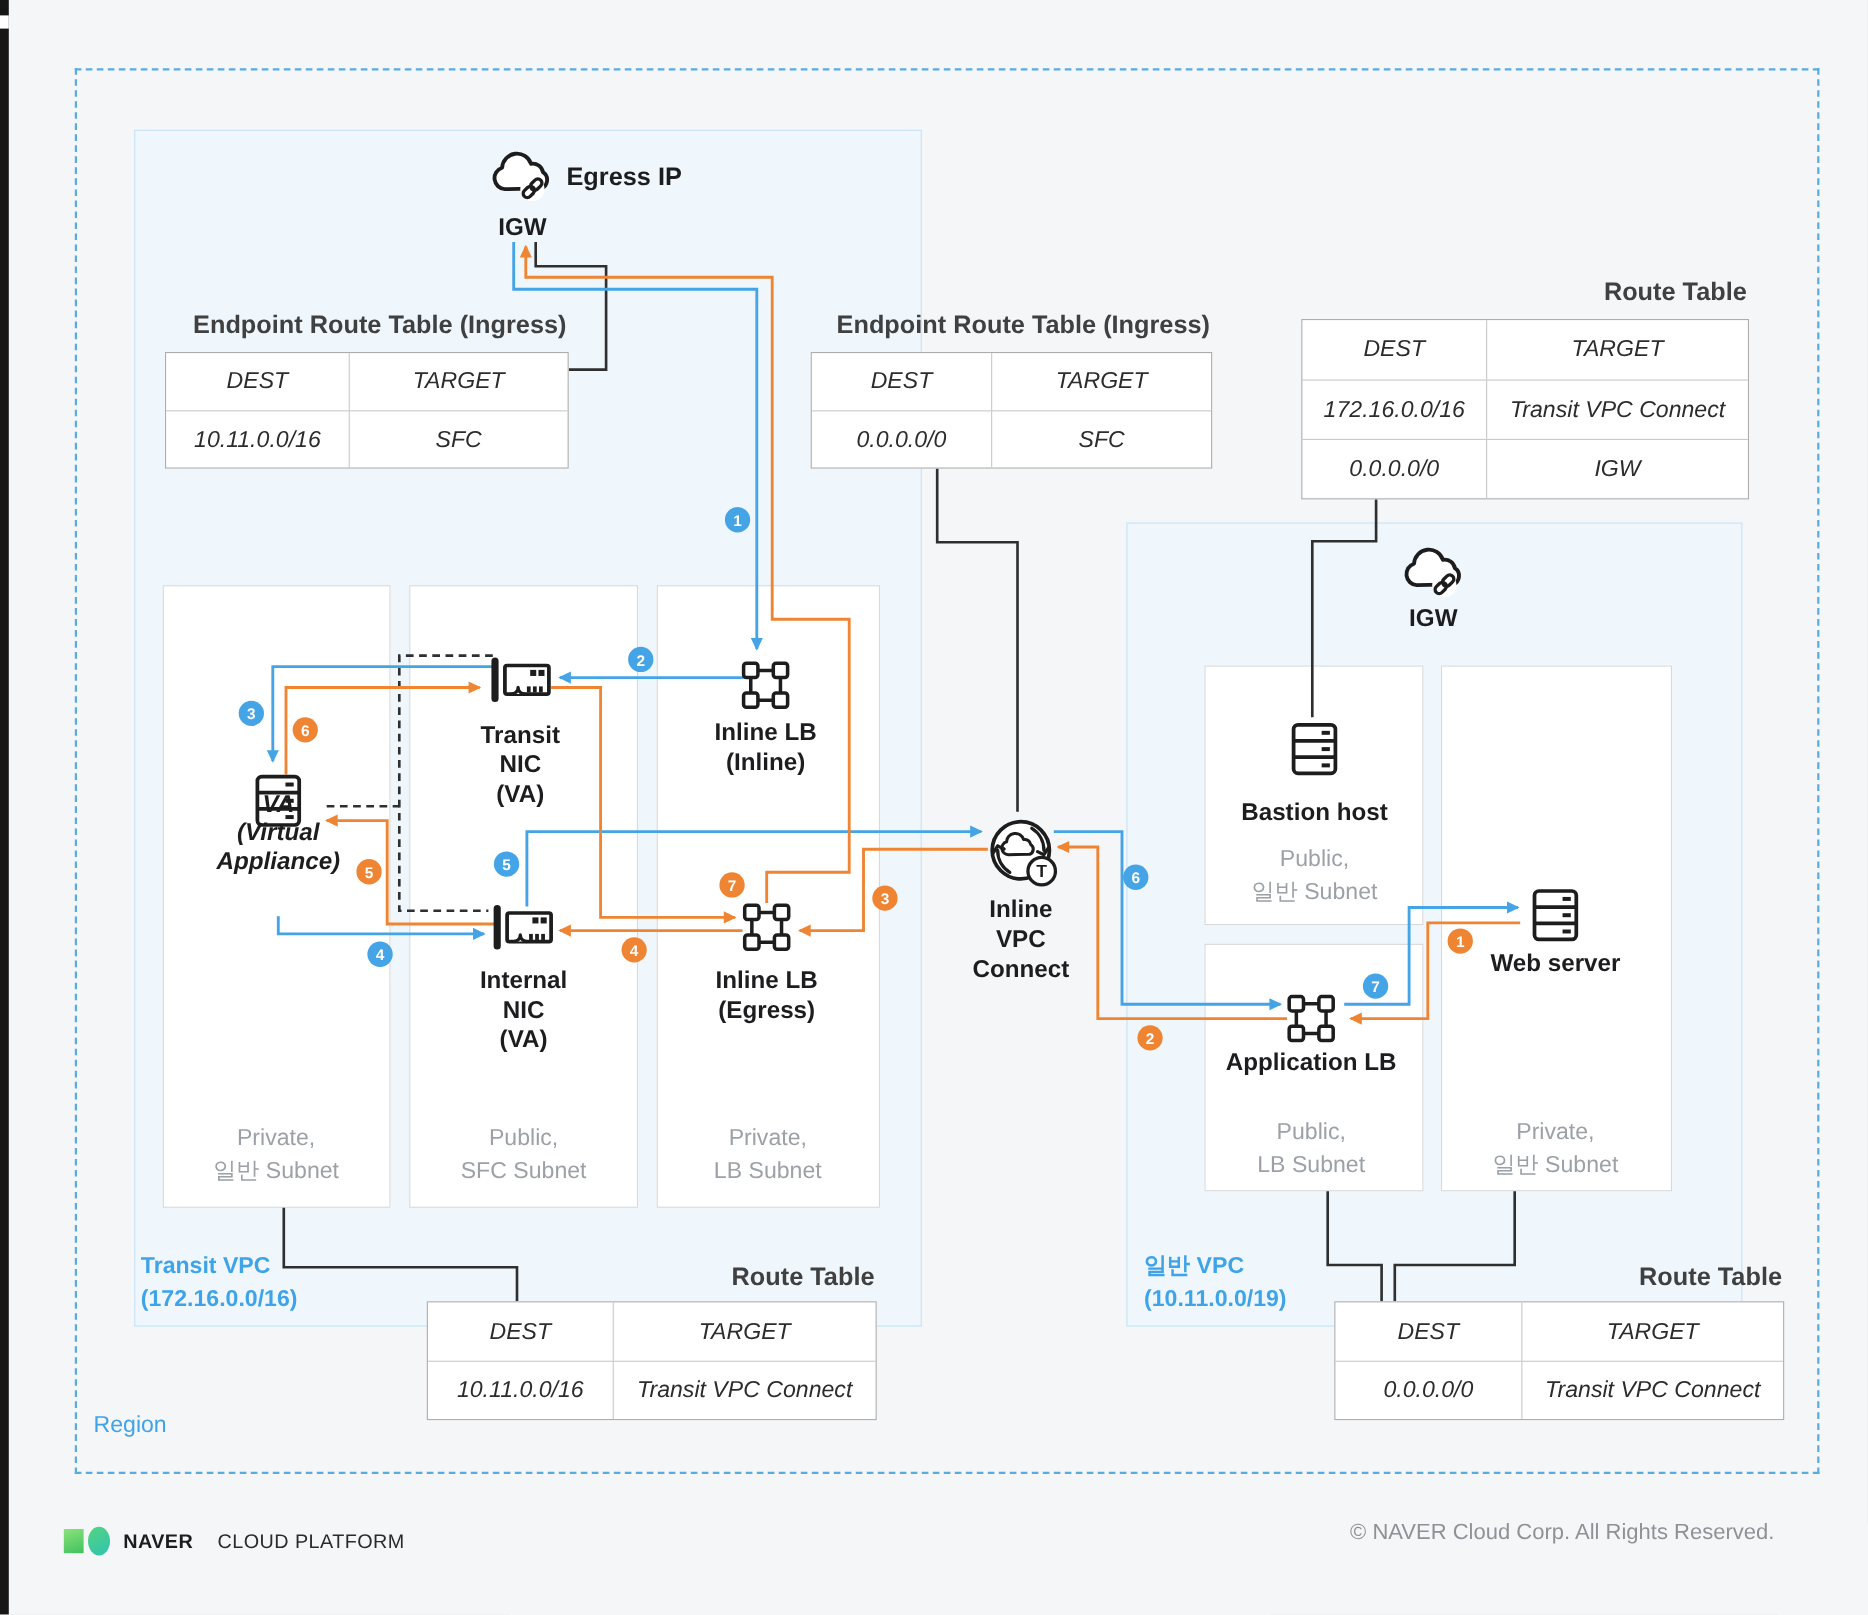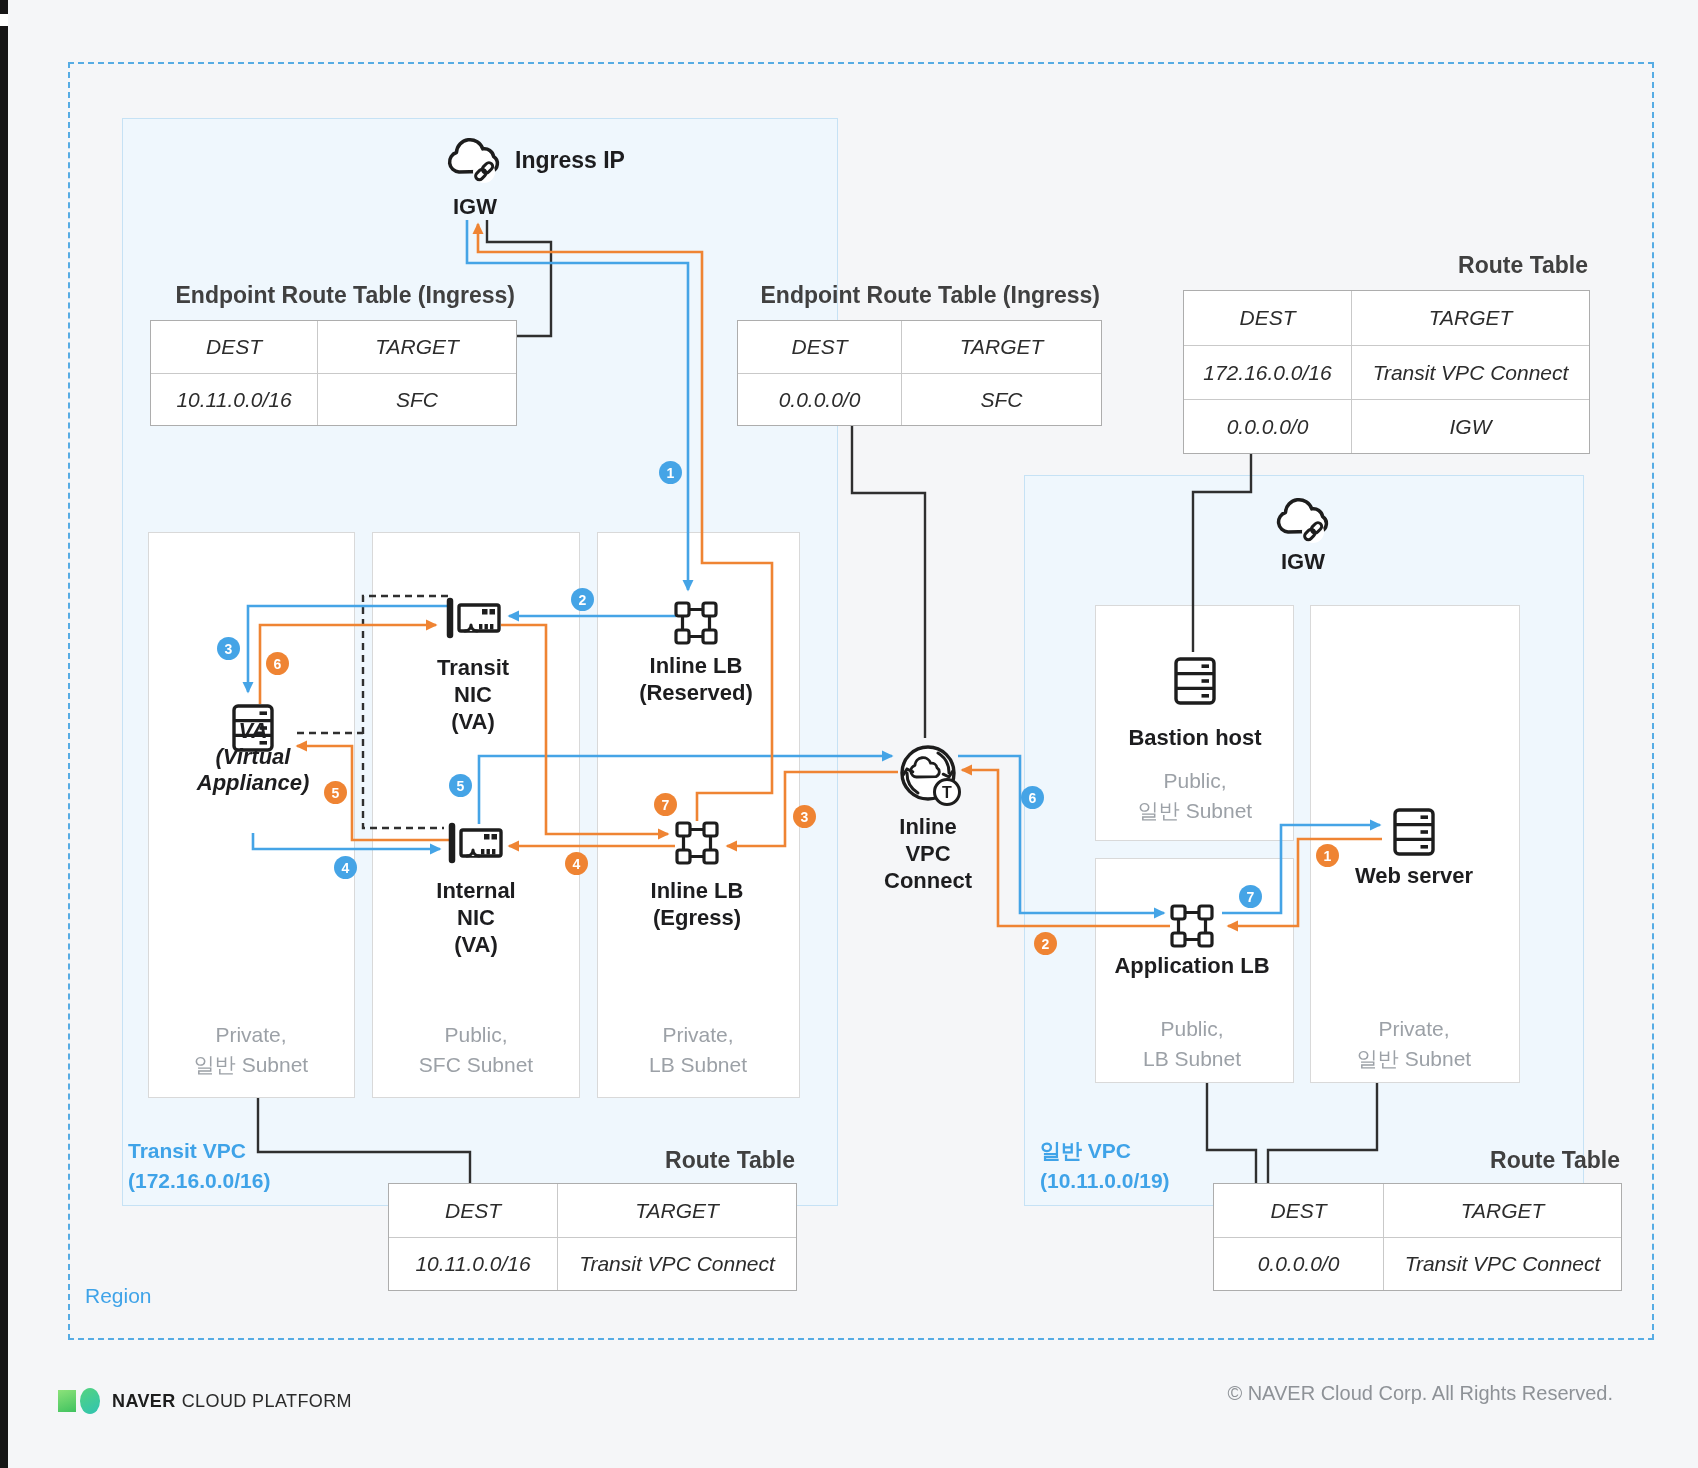--- a/index.html
+++ b/index.html
@@ -31,21 +31,21 @@
       font-weight:700;display:flex;align-items:center;justify-content:center;z-index:8;}
   .badge.blue{background:#45A4E6;}
   .badge.orange{background:#EF8433;}
   .footer-brand{position:absolute;left:58px;top:1386px;height:30px;display:flex;
       align-items:center;z-index:6;}
   .logo-sq{width:18px;height:22px;background:linear-gradient(160deg,#8CE27A,#3FC25F);
       display:inline-block;}
   .logo-ci{width:20px;height:26px;border-radius:50%;margin-left:4px;
       background:linear-gradient(150deg,#55D47F,#2FC3B2);display:inline-block;}
   .brand-text{margin-left:12px;font-size:18px;color:#2b2b2b;letter-spacing:.4px;}
-  .brand-text b{font-weight:800;color:#1d1d1d;margin-right:6px;}
+  .brand-text b{font-weight:800;color:#1d1d1d;margin-right:22px;}
   .copyright{position:absolute;right:85px;top:1382px;font-size:20px;color:#8E9297;z-index:6;}
 </style>
 </head>
 <body>
 
 <div id="canvas">
 
   <div class="edge-strip"></div>
   <div class="edge-notch" style="top:14px;height:12px;"></div>
 
@@ -159,27 +159,27 @@
     <use href="#ic-server" transform="translate(1195,681)"></use>
     <use href="#ic-server" transform="translate(1414,832)"></use>
     <use href="#ic-nic" transform="translate(474,618)"></use>
     <use href="#ic-nic" transform="translate(476,843)"></use>
     <use href="#ic-lb" transform="translate(696,623)"></use>
     <use href="#ic-lb" transform="translate(697,843)"></use>
     <use href="#ic-lb" transform="translate(1192,926)"></use>
     <use href="#ic-tvc" transform="translate(928,773)"></use>
   </svg>
 
-  <div class="lbl la" style="left:515px;top:147px;font-size:23px;">Ingress IP</div>
+  <div class="lbl la" style="left:515px;top:147px;font-size:23px;">Egress IP</div>
   <div class="lbl" style="left:475px;top:193px;">IGW</div>
   <div class="lbl" style="left:1303px;top:548px;">IGW</div>
 
   <div class="lbl" style="left:696px;top:652px;">
     <div>Inline LB</div>
-    <div>(Reserved)</div>
+    <div>(Inline)</div>
   </div>
   <div class="lbl" style="left:697px;top:877px;">
     <div>Inline LB</div>
     <div>(Egress)</div>
   </div>
   <div class="lbl" style="left:473px;top:654px;">
     <div>Transit</div>
     <div>NIC</div>
     <div>(VA)</div>
   </div>

